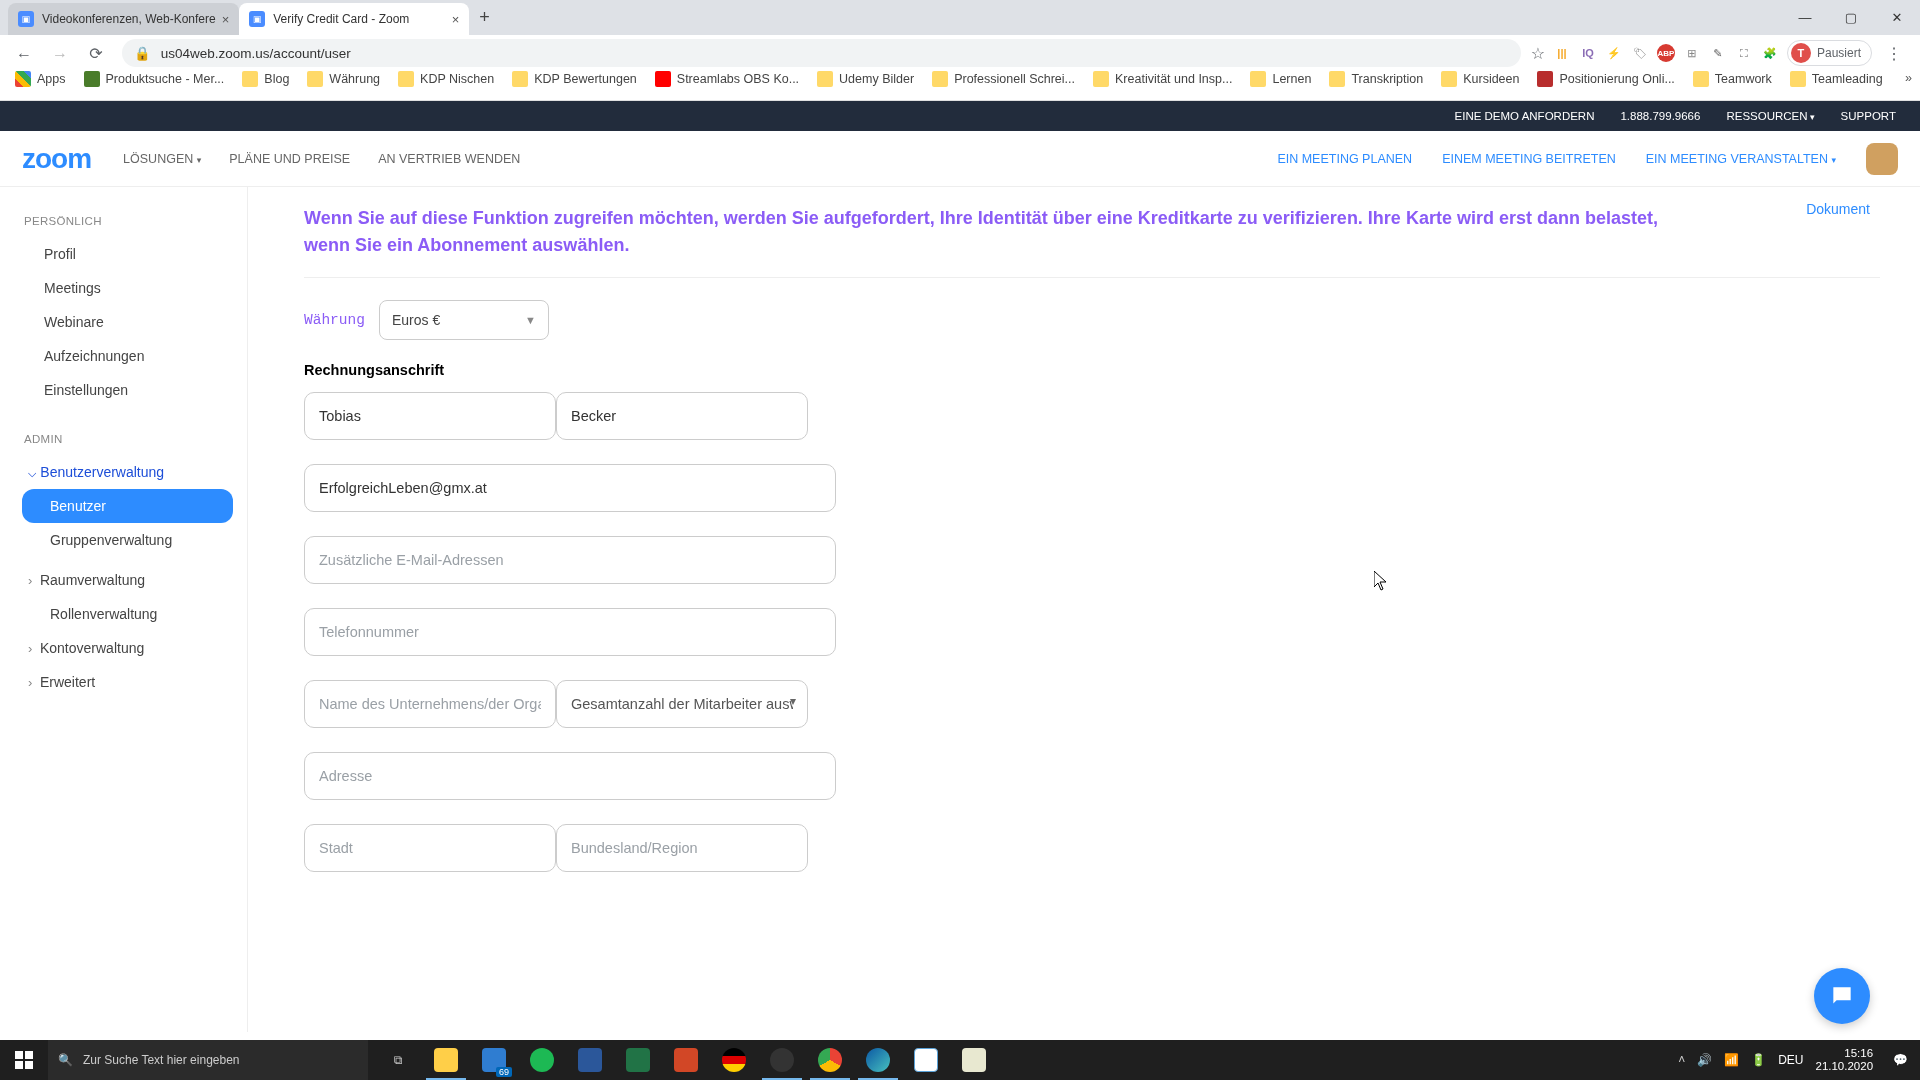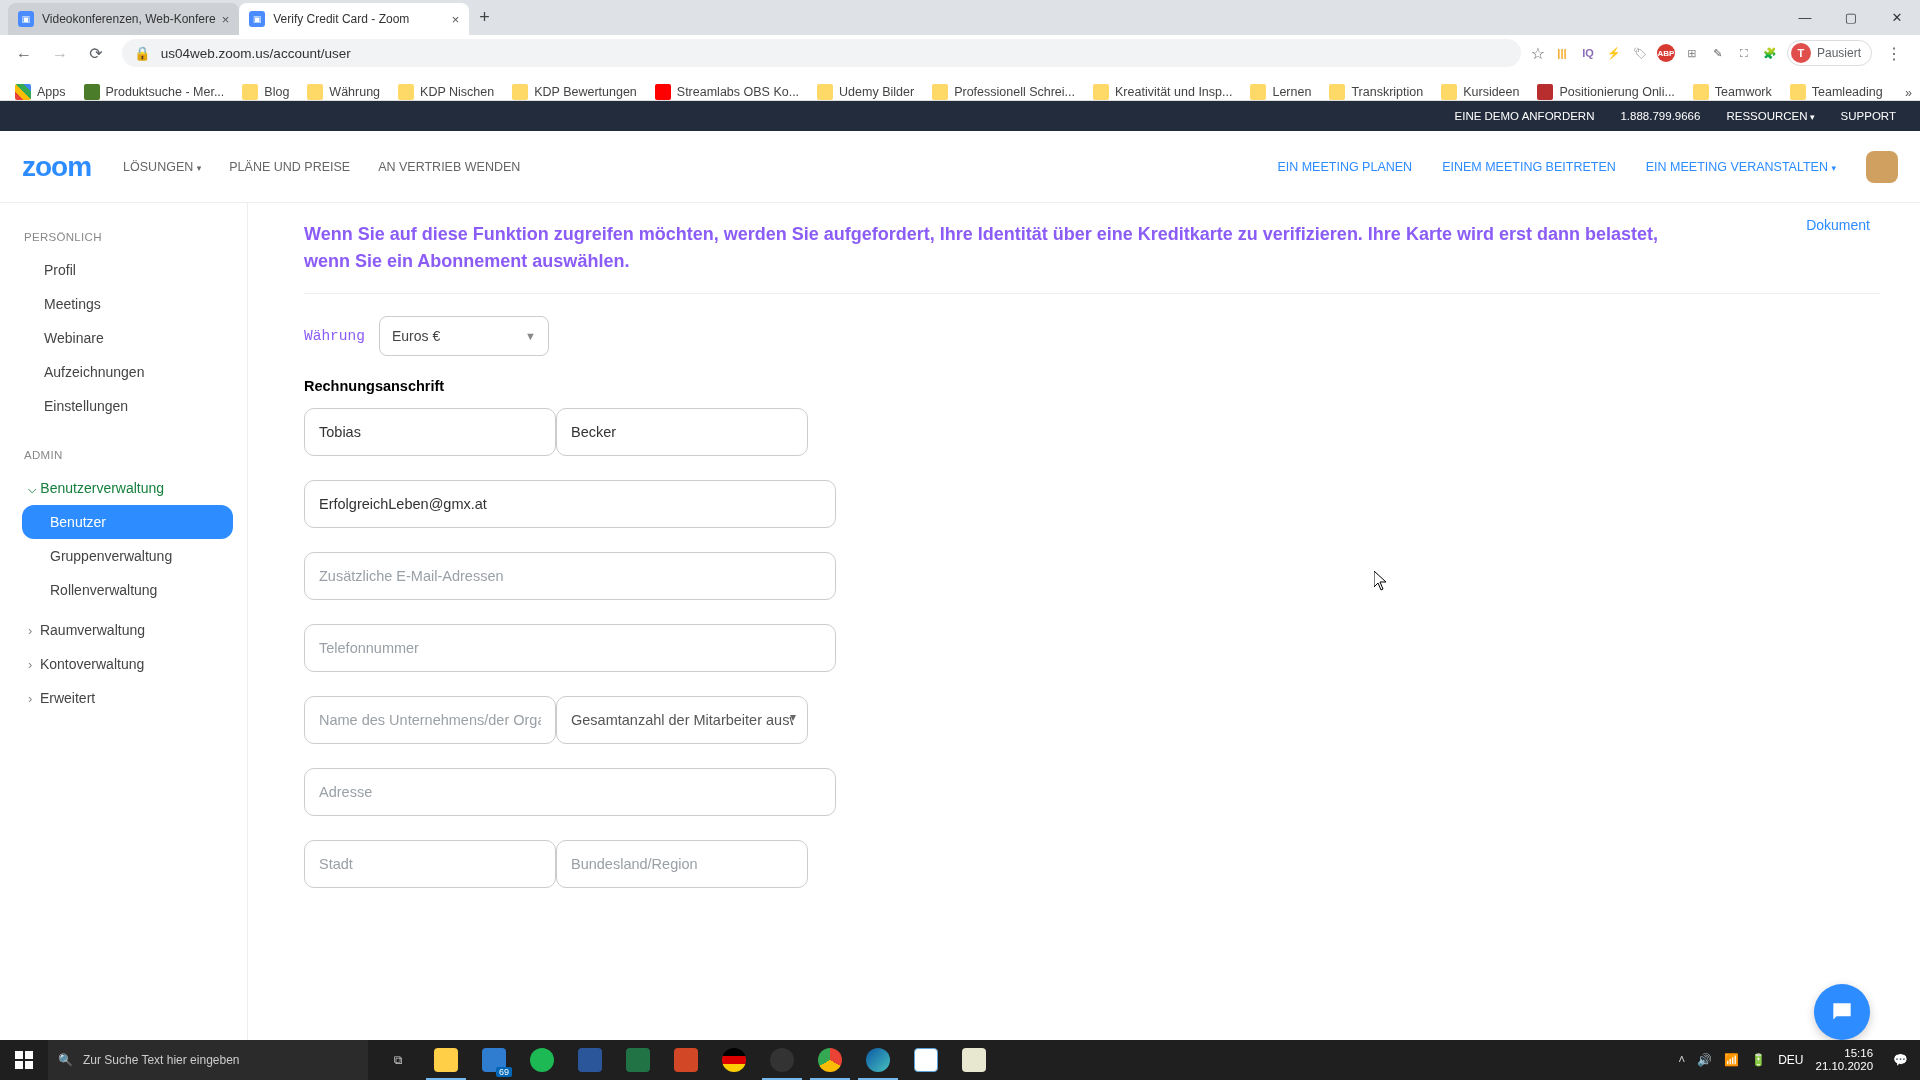--- a/index.html
+++ b/index.html
@@ -21,42 +21,42 @@
 .addr-bar { display: flex; align-items: center; height: 36px; background: #fff; padding: 0 8px; gap: 4px; }
 .nav-btn { width: 32px; height: 32px; display: flex; align-items: center; justify-content: center; color: #5f6368; border-radius: 50%; }
 .nav-btn.disabled { color: #bbb; }
 .url-field { flex: 1; display: flex; align-items: center; height: 28px; background: #f1f3f4; border-radius: 14px; padding: 0 12px; font-size: 13.5px; color: #333; margin: 0 6px; }
 .ext-icons { display: flex; align-items: center; gap: 8px; padding-right: 4px; }
 .ext-ic { width: 18px; height: 18px; border-radius: 3px; display: inline-flex; align-items: center; justify-content: center; font-size: 11px; }
 .profile-badge { display: flex; align-items: center; height: 26px; border: 1px solid #dadce0; border-radius: 13px; padding: 0 10px 0 3px; gap: 6px; font-size: 12px; color: #5f6368; }
 .profile-badge .dot { width: 20px; height: 20px; border-radius: 50%; background: #e04f4b; color: #fff; display: flex; align-items: center; justify-content: center; font-size: 11px; font-weight: bold; }
 .kebab { width: 28px; text-align: center; color: #5f6368; }
 
-.bm-bar { display: flex; align-items: flex-end; height: 30px; background: #fff; border-bottom: 1px solid #e0e0e0; padding: 0 8px; gap: 4px; font-size: 12.5px; color: #444; }
+.bm-bar { display: flex; align-items: flex-start; height: 30px; background: #fff; border-bottom: 1px solid #e0e0e0; padding: 0 8px; gap: 4px; font-size: 12.5px; color: #444; }
 .bm { display: flex; align-items: center; gap: 6px; padding: 0 7px; white-space: nowrap; }
 .bm-ic { width: 16px; height: 16px; border-radius: 2px; display: inline-block; }
 .bm-fold { background: #ffd968; }
 .bm-more { margin-left: auto; color: #555; }
 
 
 .zoom-top { background: #222c3c; color: #fff; height: 30px; display: flex; align-items: center; justify-content: flex-end; padding: 0 24px; font-size: 11.5px; gap: 26px; }
 .zoom-top a { color: #fff; }
 .zoom-top .dd::after { content: " ▾"; font-size: 9px; }
 
-.zoom-nav { height: 72px; display: flex; align-items: center; padding: 0 22px; border-bottom: 1px solid #eee; }
+.zoom-nav { height: 56px; display: flex; align-items: center; padding: 0 22px; border-bottom: 1px solid #eee; }
 .zoom-logo { font-size: 28px; font-weight: 700; color: #2d8cff; letter-spacing: -1px; }
 .zoom-nav-left { display: flex; gap: 28px; margin-left: 32px; font-size: 12.5px; color: #666; }
 .zoom-nav-right { margin-left: auto; display: flex; align-items: center; gap: 30px; font-size: 12.5px; color: #2d8cff; }
 .avatar { width: 32px; height: 32px; border-radius: 8px; background: #d0a060; display: inline-block; }
 
 .page-body { display: flex; height: calc(1080px - 35px - 36px - 30px - 30px - 64px - 40px); }
 .sidebar { width: 248px; padding: 18px 14px 0 22px; border-right: 1px solid #eee; font-size: 14px; overflow: hidden; }
 .sb-sect { color: #888; font-size: 11.5px; letter-spacing: 0.3px; margin: 10px 0 10px 2px; }
 .sb-item { padding: 9px 10px 9px 22px; color: #444; border-radius: 10px; }
-.sb-item.exp { color: #15803d; padding-left: 6px; }
+.sb-item.exp { color: #1d4ed8; padding-left: 6px; }
 .sb-item.exp::before { content: "⌵ "; display: inline-block; transform: rotate(0deg); font-size: 11px; margin-right: 4px; }
 .sb-item.col { padding-left: 6px; color: #444; }
 .sb-item.col::before { content: "› "; font-size: 13px; margin-right: 4px; color: #888; }
 .sb-item.sub { padding-left: 28px; }
 .sb-item.active { background: #2d8cff; color: #fff; border-radius: 12px; }
 .sb-foot { border: 1px solid #eee; border-radius: 10px; padding: 12px 16px; margin-top: 60px; }
 .sb-foot .ln { padding: 7px 0; font-size: 13.5px; color: #2d8cff; }
 
 .content { flex: 1; padding: 18px 40px 0 56px; position: relative; }
 .doc-link { position: absolute; top: 14px; right: 50px; color: #2d8cff; font-size: 14px; }
@@ -243,22 +243,22 @@
     <div class="sb-item">Profil</div>
     <div class="sb-item">Meetings</div>
     <div class="sb-item">Webinare</div>
     <div class="sb-item">Aufzeichnungen</div>
     <div class="sb-item">Einstellungen</div>
 
     <div class="sb-sect" style="margin-top:26px;">ADMIN</div>
     <div class="sb-item exp">Benutzerverwaltung</div>
     <div class="sb-item sub active">Benutzer</div>
     <div class="sb-item sub">Gruppenverwaltung</div>
+    <div class="sb-item col" style="margin-top:6px;">Raumverwaltung</div>
     <div class="sb-item sub">Rollenverwaltung</div>
-    <div class="sb-item col" style="margin-top:6px;">Raumverwaltung</div>
     <div class="sb-item col">Kontoverwaltung</div>
     <div class="sb-item col">Erweitert</div>
 
   </div>
 
   <div class="content">
     <a class="doc-link">Dokument</a>
     <p class="intro">Wenn Sie auf diese Funktion zugreifen möchten, werden Sie aufgefordert, Ihre Identität über eine Kreditkarte zu verifizieren. Ihre Karte wird erst dann belastet, wenn Sie ein Abonnement auswählen.</p>
     <div class="hr"></div>
 

